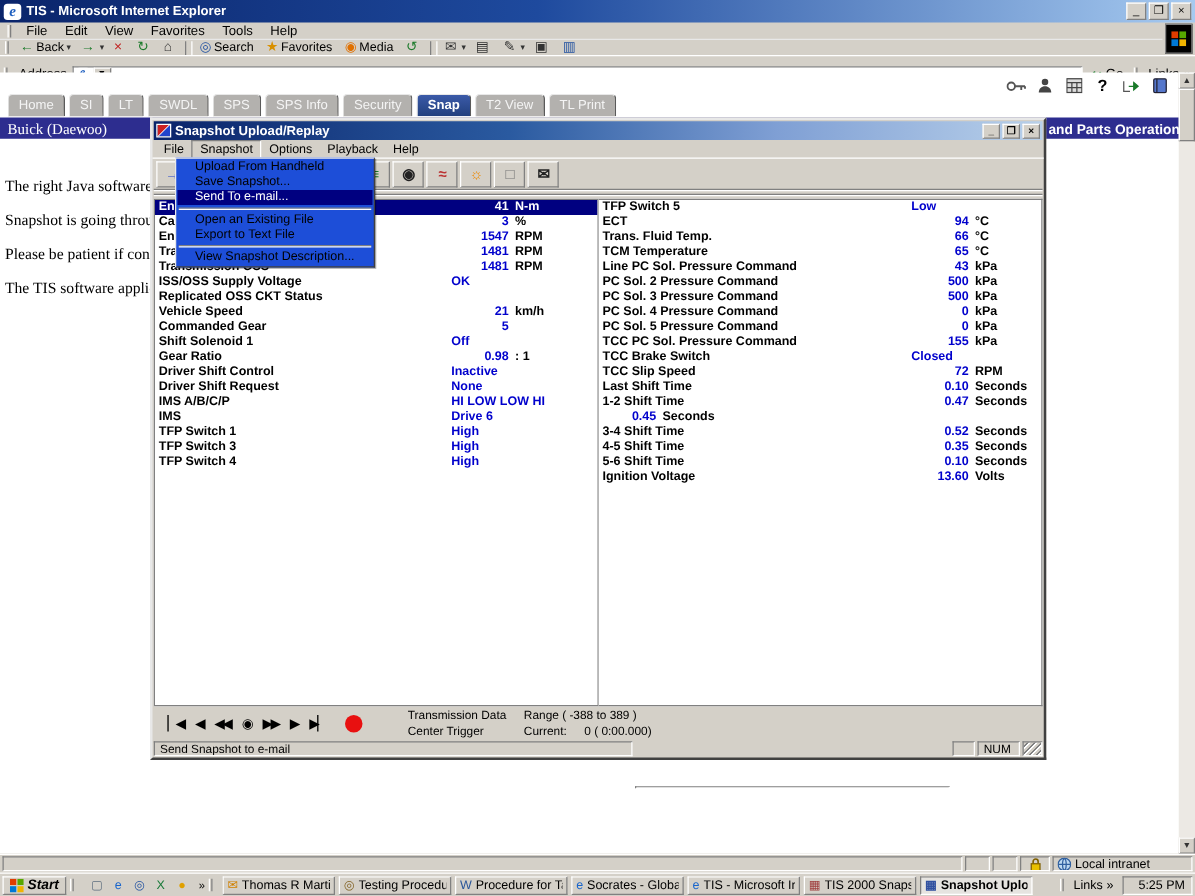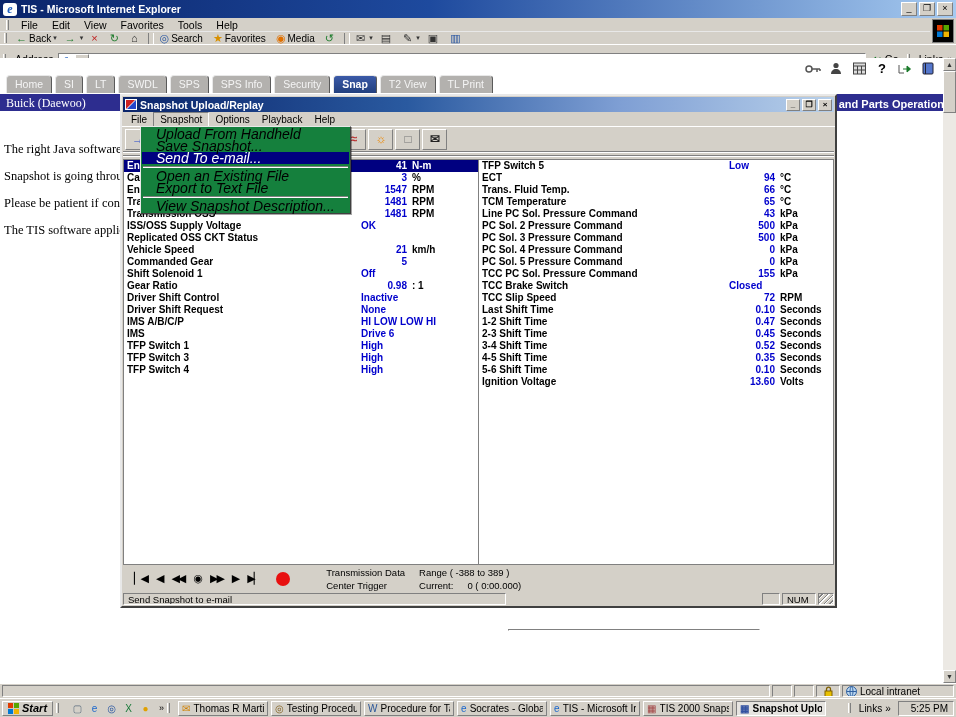--- a/index.html
+++ b/index.html
@@ -87,22 +87,22 @@
   .prow .pname { width:237px; padding-left:3px; overflow:hidden; }
   #pane-right .prow .pname { width:250px; }
   .prow .pval { width:46px; color:#0000cc; }
   .prow.num .pval { text-align:right; }
   .prow.str .pval { text-align:left; overflow:visible; }
   .prow .punit { flex:1; padding-left:5px; }
   .prow.sel { background:#000080; color:#fff; }
   .prow.sel .pval { color:#fff; }
 
   
-  #sw-dropdown { position:absolute; left:18px; top:30px; z-index:30; background:#15803d; padding:1px;
-    border:1px solid; border-color:#e8e8e8 #404040 #404040 #e8e8e8; box-shadow:1px 1px 0 rgba(0,0,0,.35); font-size:14px;font-style:italic;}
+  #sw-dropdown { position:absolute; left:18px; top:30px; z-index:30; background:#1d4ed8; padding:1px;
+    border:1px solid; border-color:#e8e8e8 #404040 #404040 #e8e8e8; box-shadow:1px 1px 0 rgba(0,0,0,.35); font-size:10px;}
   .mi { padding:1px 14px; line-height:10px; white-space:nowrap; }
   .mi.hl { background:#000080; color:#fff; }
   .mi.sep { height:2px; padding:0; margin:2px 1px; border-top:1px solid #808080; border-bottom:1px solid #fff; }
 
   
   #sw-controls { height:27px; display:flex; align-items:center; font-size:9.5px; }
   #playback { display:flex; align-items:center; gap:9px; margin-left:12px; }
   .pb { font-size:11px; letter-spacing:-2px; }
   #rec-btn { width:14px; height:14px; border-radius:50%; background:#e81010; margin-left:16px; }
   .info-block { margin-left:36px; display:flex; flex-direction:column; gap:2px; }
@@ -627,21 +627,20 @@
             <span class="punit">Seconds</span>
           </div>
 
           <div class="prow num">
             <span class="pname">1-2 Shift Time</span>
             <span class="pval">0.47</span>
             <span class="punit">Seconds</span>
           </div>
 
           <div class="prow num">
-            <span class="pname">2-3 Shift Time</span>
             <span class="pval">0.45</span>
             <span class="punit">Seconds</span>
           </div>
 
           <div class="prow num">
             <span class="pname">3-4 Shift Time</span>
             <span class="pval">0.52</span>
             <span class="punit">Seconds</span>
           </div>
 

